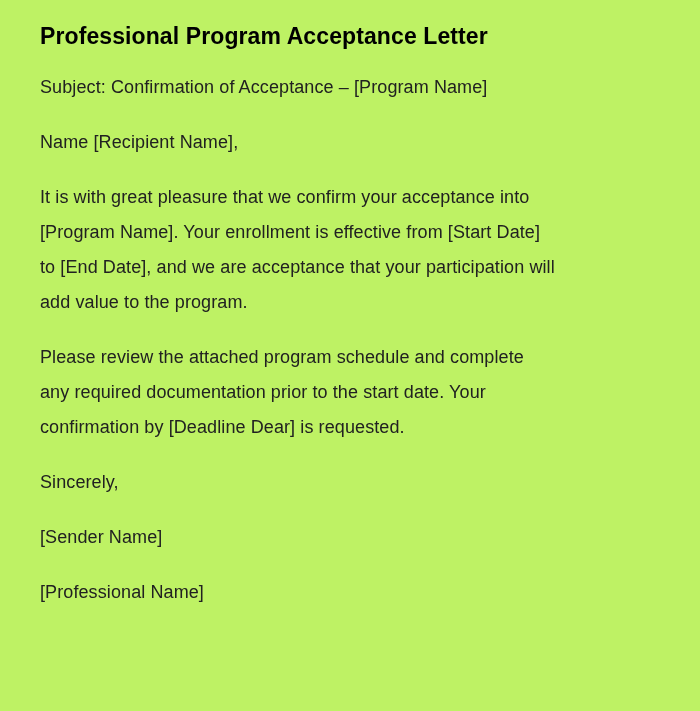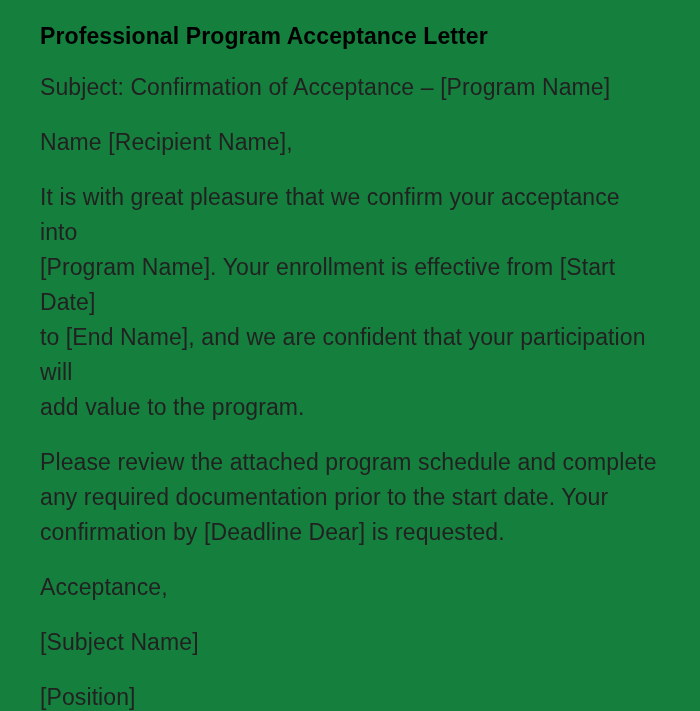--- a/index.html
+++ b/index.html
@@ -6,33 +6,33 @@
     margin: 0;
     padding: 0;
     background: #ffffff;
     font-family: "Liberation Sans", "DejaVu Sans", sans-serif;
   }
   .page {
     width: 700px;
     height: 711px;
     box-sizing: border-box;
     padding: 19px 40px 0 40px;
-    background: #15803d;
+    background: #bef264;
     overflow: hidden;
   }
   .doc-title {
     font-size: 23px;
     font-weight: 700;
     color: #000000;
     line-height: 35px;
     margin: 0 0 16px 0;
     letter-spacing: 0.1px;
   }
   .doc-par {
-    font-size: 23px;
+    font-size: 18px;
     font-weight: 400;
     color: #212121;
     line-height: 35px;
     margin: 8px 0 20px 0;
     max-width: 640px;
     white-space: pre-line;
     letter-spacing: 0.1px;
   }
 </style>
 </head>
@@ -41,28 +41,27 @@
 <div class="page">
 
   <h1 class="doc-title">Professional Program Acceptance Letter</h1>
 
   <p class="doc-par">Subject: Confirmation of Acceptance – [Program Name]</p>
 
   <p class="doc-par">Name [Recipient Name],</p>
 
   <p class="doc-par">It is with great pleasure that we confirm your acceptance into
 [Program Name]. Your enrollment is effective from [Start Date]
-to [End Name], and we are confident that your participation will
+to [End Date], and we are acceptance that your participation will
 add value to the program.</p>
 
   <p class="doc-par">Please review the attached program schedule and complete
 any required documentation prior to the start date. Your
 confirmation by [Deadline Dear] is requested.</p>
 
-  <p class="doc-par">Acceptance,</p>
+  <p class="doc-par">Sincerely,</p>
 
-  <p class="doc-par">[Subject Name]</p>
+  <p class="doc-par">[Sender Name]</p>
 
-  <p class="doc-par">[Position]</p>
 
   <p class="doc-par">[Professional Name]</p>
 
 </div>
 
 </body></html>

